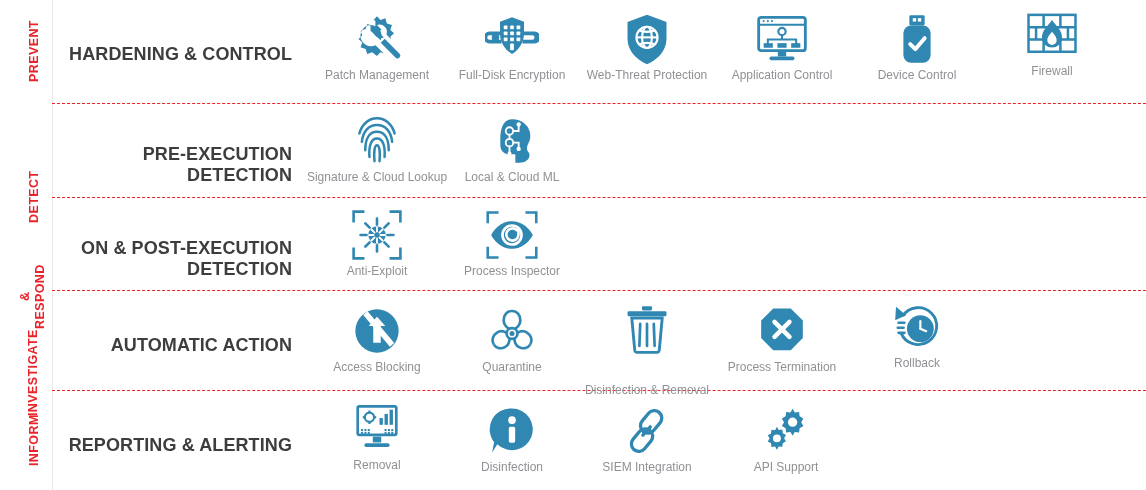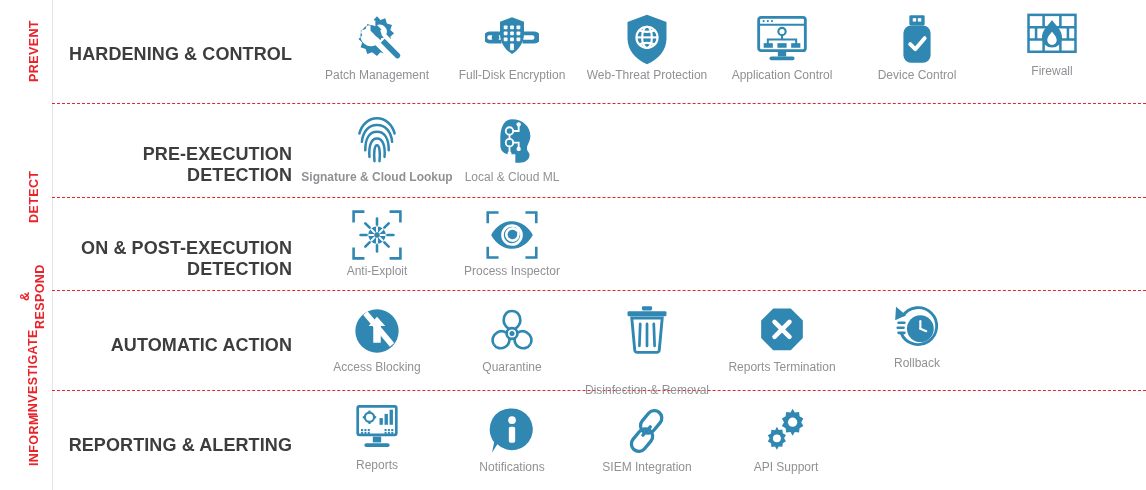--- a/index.html
+++ b/index.html
@@ -194,21 +194,21 @@
         <span class="cap-label">Firewall</span>
       </div>
 
     </div>
   </div>
 
   <div class="row" style="top:103px;height:94px;">
     <div class="row-title" style="top:41px;">PRE-EXECUTION DETECTION</div>
     <div class="caps">
 
-      <div class="cap" style="left:0px;top:9px;font-weight:bold;">
+      <div class="cap" style="left:0px;top:9px;">
         <span class="ic">
           <svg width="44" height="52" viewBox="0 0 52 62">
             <g fill="none" stroke="#2f87b2" stroke-width="3" stroke-linecap="round">
               <path d="M5 22C8 11 16 4 26 4s18 7 21 18"></path>
               <path d="M8 32C9 20 16 12 26 12s17 8 18 20"></path>
               <path d="M12 42c0-14 5-22 14-22s14 8 14 22"></path>
               <path d="M17 50c-1-13 2-22 9-22s10 9 9 22"></path>
               <path d="M23 55c-1-11 0-19 3-19s4 8 3 19"></path>
             </g>
           </svg>
@@ -348,21 +348,21 @@
         <span class="cap-label">Disinfection &amp; Removal</span>
       </div>
 
       <div class="cap" style="left:405px;top:12px;">
         <span class="ic">
           <svg width="50" height="50" viewBox="0 0 60 60">
             <path fill="#2f87b2" d="M19.5 3h21L55 17.5v21L40.5 53h-21L5 38.5v-21z"></path>
             <path fill="none" stroke="#ffffff" stroke-width="5.4" stroke-linecap="round" d="M21 19l18 18M39 19L21 37"></path>
           </svg>
         </span>
-        <span class="cap-label">Reports Termination</span>
+        <span class="cap-label">Process Termination</span>
       </div>
 
       <div class="cap" style="left:540px;top:8px;">
         <span class="ic">
           <svg width="52" height="50" viewBox="0 0 62 58">
             <path fill="none" stroke="#2f87b2" stroke-width="3.4" d="M14 16A22 22 0 1 1 12 36"></path>
             <path fill="#2f87b2" d="M6 5l12 10-13 6z"></path>
             <g stroke="#2f87b2" stroke-width="3" stroke-linecap="round">
               <line x1="9" y1="24" x2="16" y2="24"></line>
               <line x1="8" y1="30" x2="15" y2="30"></line>
@@ -412,32 +412,32 @@
                 <rect x="44" y="29" width="2.4" height="2.4"></rect>
               <rect x="48" y="29" width="2.4" height="2.4"></rect>
                 <rect x="40" y="32.4" width="2.4" height="2.4"></rect>
               <rect x="44" y="32.4" width="2.4" height="2.4"></rect>
                 <rect x="48" y="32.4" width="2.4" height="2.4"></rect>
             </g>
             <rect x="26" y="38" width="10" height="7" fill="#2f87b2"></rect>
             <rect x="16" y="46" width="30" height="4.4" rx="2" fill="#2f87b2"></rect>
           </svg>
         </span>
-        <span class="cap-label">Reports</span>
+        <span class="cap-label">Removal</span>
       </div>
 
       <div class="cap" style="left:135px;top:12px;">
         <span class="ic">
           <svg width="50" height="50" viewBox="0 0 60 60">
             <path fill="#2f87b2" d="M30 3a25 25 0 1 1-17.6 42.8L6 56l2.6-12.6A25 25 0 0 1 30 3z"></path>
             <circle fill="#ffffff" cx="30" cy="17" r="4.6"></circle>
             <rect fill="#ffffff" x="26.2" y="25" width="7.6" height="19" rx="2"></rect>
           </svg>
         </span>
-        <span class="cap-label">Notifications</span>
+        <span class="cap-label">Disinfection</span>
       </div>
 
       <div class="cap" style="left:270px;top:12px;">
         <span class="ic">
           <svg width="48" height="48" viewBox="0 0 58 58">
             <g fill="none" stroke="#2f87b2" stroke-width="4" stroke-linecap="round">
               <rect x="25" y="3" width="18" height="30" rx="9" transform="rotate(40 34 18)"></rect>
               <rect x="14" y="25" width="18" height="30" rx="9" transform="rotate(40 23 40)"></rect>
               <line x1="24" y1="34" x2="33" y2="24"></line>
             </g>

